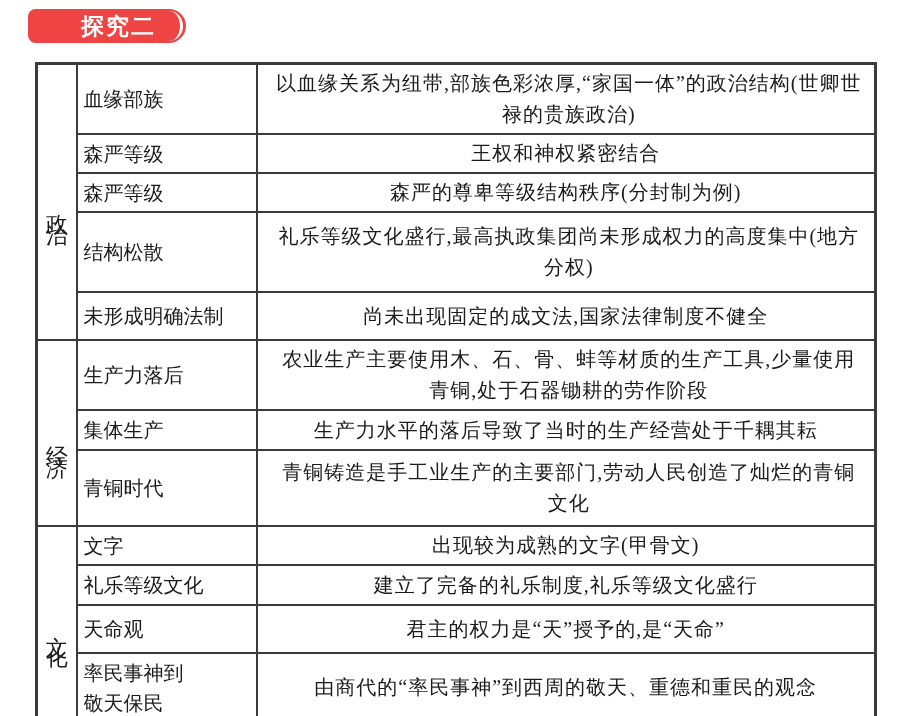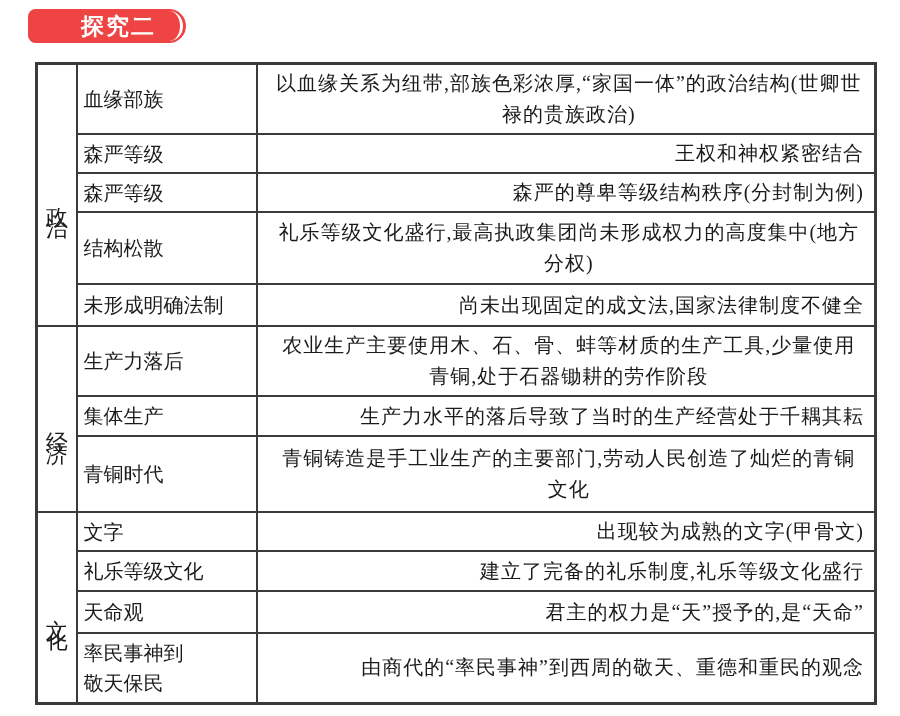--- a/index.html
+++ b/index.html
@@ -56,29 +56,29 @@
     width:40px; text-align:center; vertical-align:middle;
     writing-mode:vertical-rl; text-orientation:upright;
     font-size:22px; letter-spacing:10px; padding-top:10px;
   }
   td.sub {
     width:180px; text-align:left; vertical-align:middle;
     white-space:pre-line; line-height:1.5;
     padding:2px 6px;
   }
   td.content {
-    text-align:right; vertical-align:middle;
+    text-align:center; vertical-align:middle;
     line-height:1.55; letter-spacing:1px;
     padding:3px 10px;
   }
   td.content.left { text-align:center; padding-left:16px; }
 
   
   tr.h68 { height:68px; } tr.h38 { height:38px; } tr.h40 { height:40px;margin-top:24px; }
-  tr.h84 { height:72px;border-radius:8px; } tr.h42 { height:42px; } tr.h70 { height:70px; }
+  tr.h84 { height:80px;border-radius:8px; } tr.h42 { height:48px; } tr.h70 { height:70px; }
   tr.h72 { height:76px; }
 </style>
 </head>
 <body>
 
 <div class="header">
   <div class="badge">
     <span>探究二</span>
   </div>
 </div>

